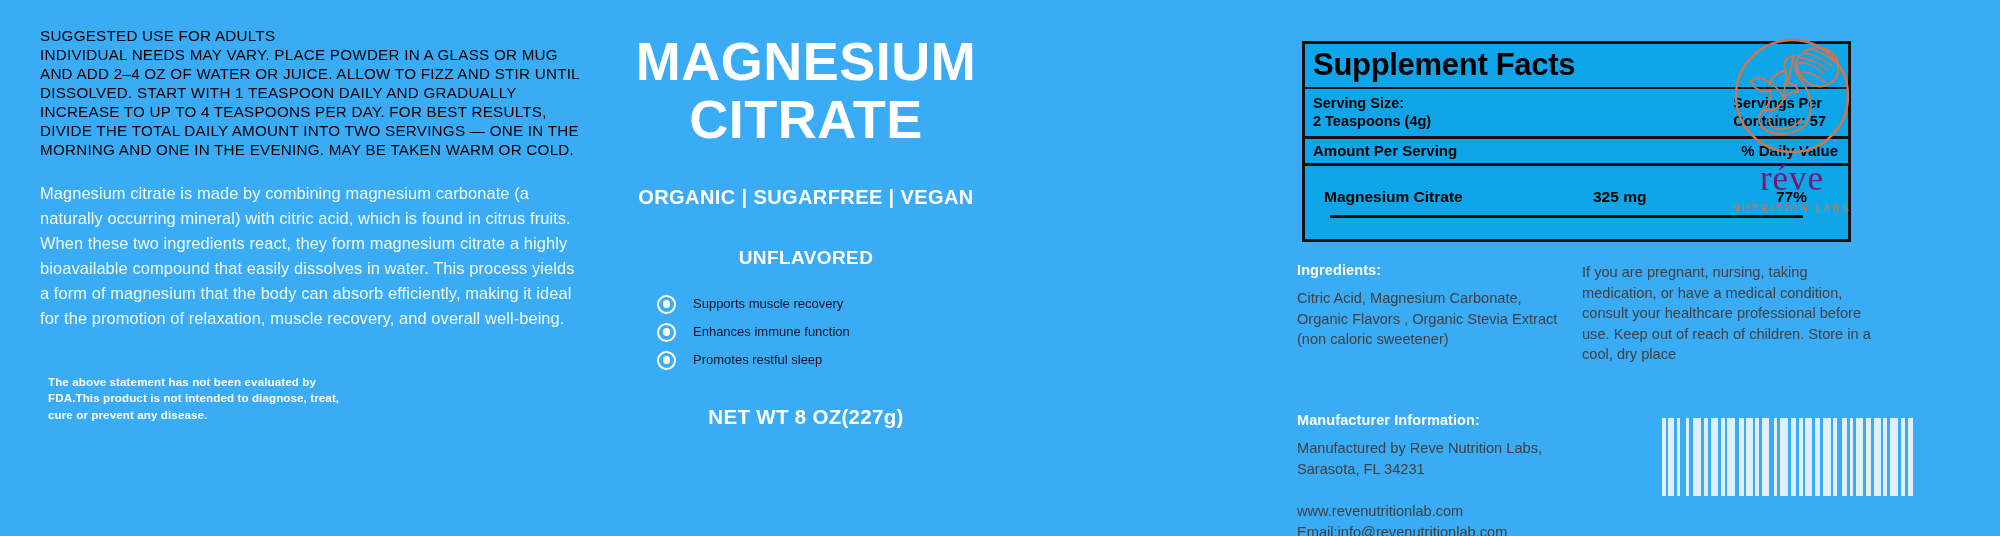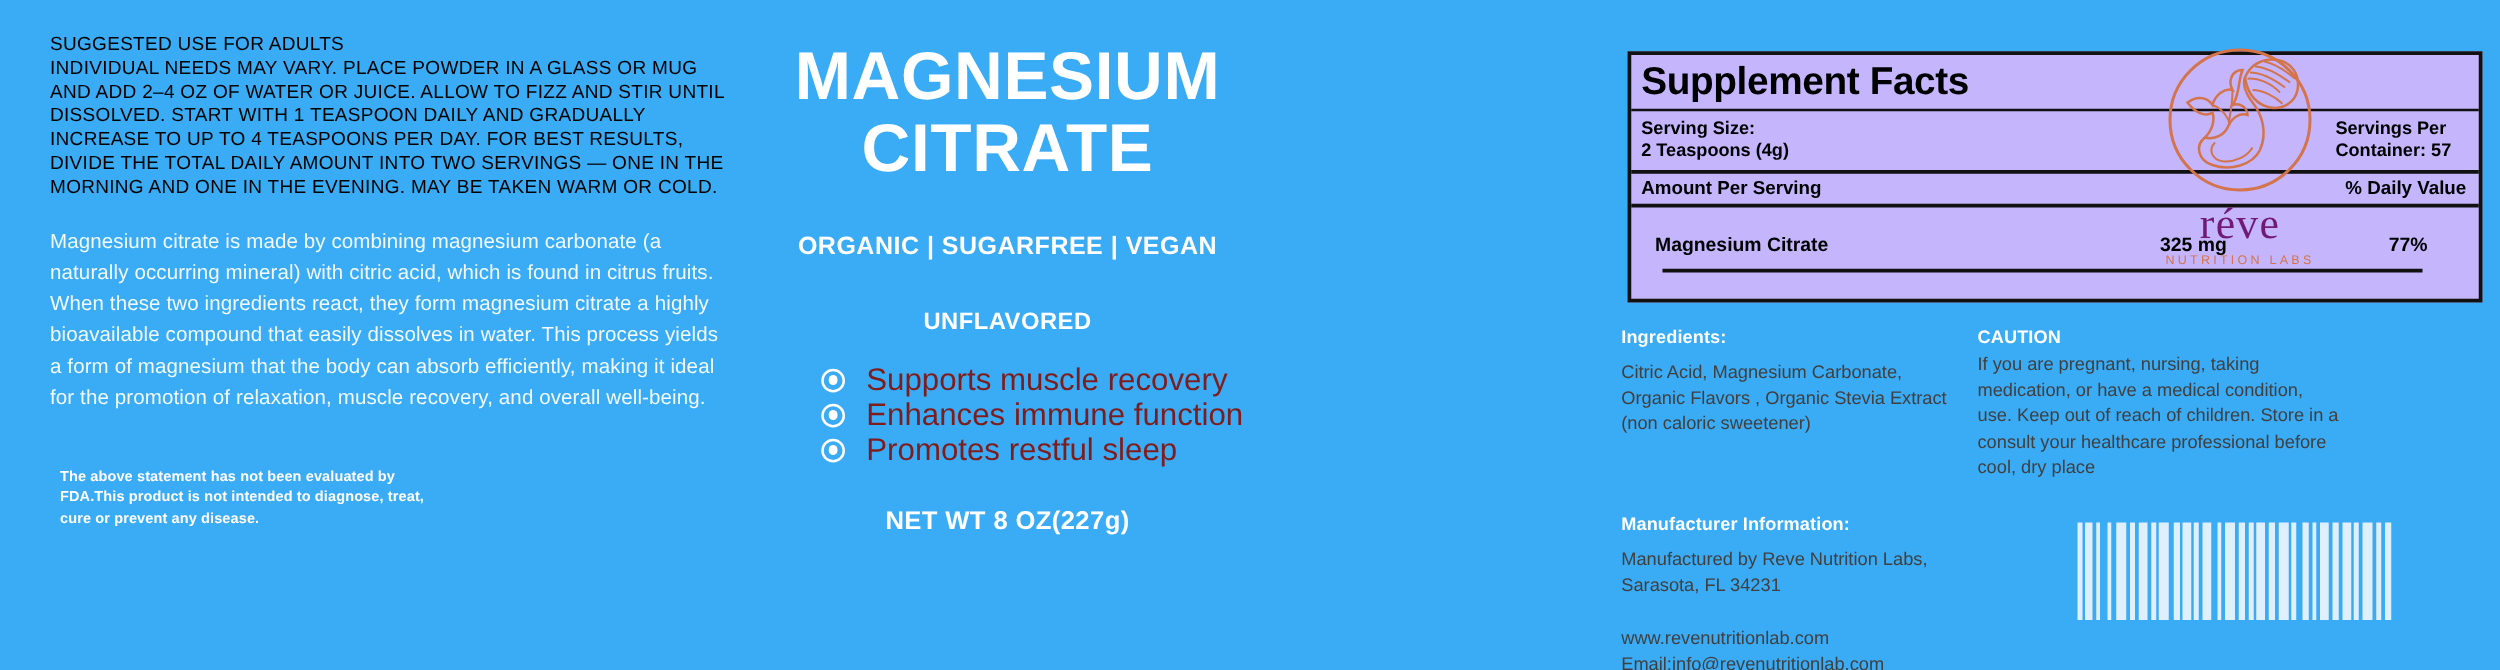--- a/index.html
+++ b/index.html
@@ -100,44 +100,44 @@
     border-radius:50%;
     display:flex; align-items:center; justify-content:center;
     flex:0 0 auto;
   }
   .bullet i{
     width:7.5px; height:7.5px;
     background:#ffffff; border-radius:50%;
     display:block;
   }
   .benefit-text{
-    font-size:25px;
+    font-size:13px;
     line-height:24px;
-    color:#7f1d1d;
+    color:#0f172a;
     white-space:nowrap;
   }
   .netwt{
     margin-top:32px;
     font-size:20.5px;
     font-weight:bold;
     letter-spacing:.3px;
   }
 
   
   .panel-right{
     flex:1; height:100%;
     position:relative;
   }
 
   
   .sf{
     position:absolute;
     left:300px; top:41px;
-    width:684px;
-    background:#c4b5fd;
+    width:549px;
+    background:#0ea5e9;
     border:3px solid #111;
     color:#000;
     font-family:"Liberation Sans", sans-serif;
   }
   .sf-title{
     font-size:31px;
     font-weight:bold;
     letter-spacing:-.3px;
     padding:3px 8px 5px 8px;
     border-bottom:2.5px solid #111;
@@ -314,26 +314,25 @@
     <div class="blk ingredients">
       <div class="blk-h">Ingredients:</div>
       <div class="blk-b">
         <span>Citric Acid, Magnesium Carbonate,</span>
         <span>Organic Flavors , Organic Stevia Extract</span>
         <span>(non caloric sweetener)</span>
       </div>
     </div>
 
     <div class="blk caution">
-      <div class="blk-h">CAUTION</div>
       <div class="blk-b">
         <span> If you are pregnant, nursing, taking</span>
         <span>medication, or have a medical condition,</span>
+        <span>consult your healthcare professional before</span>
         <span>use. Keep out of reach of children. Store in a</span>
-        <span>consult your healthcare professional before</span>
         <span>cool, dry place</span>
       </div>
     </div>
 
     <div class="blk manufacturer">
       <div class="blk-h">Manufacturer Information:</div>
       <div class="blk-b">
         <span>Manufactured by Reve Nutrition Labs,</span>
         <span>Sarasota, FL 34231</span>
       </div>

